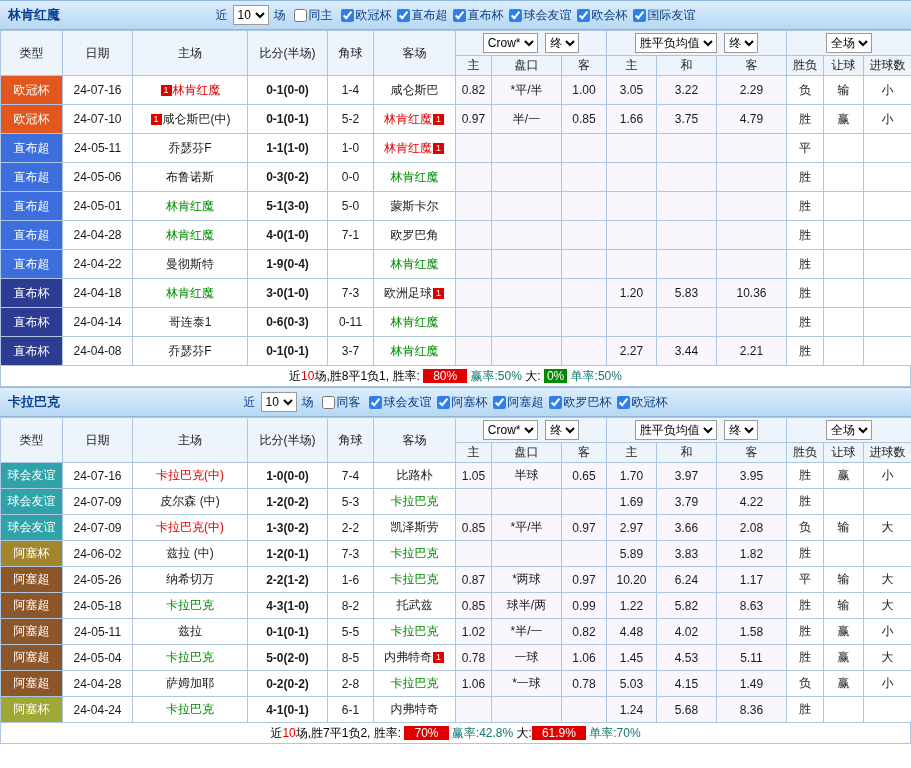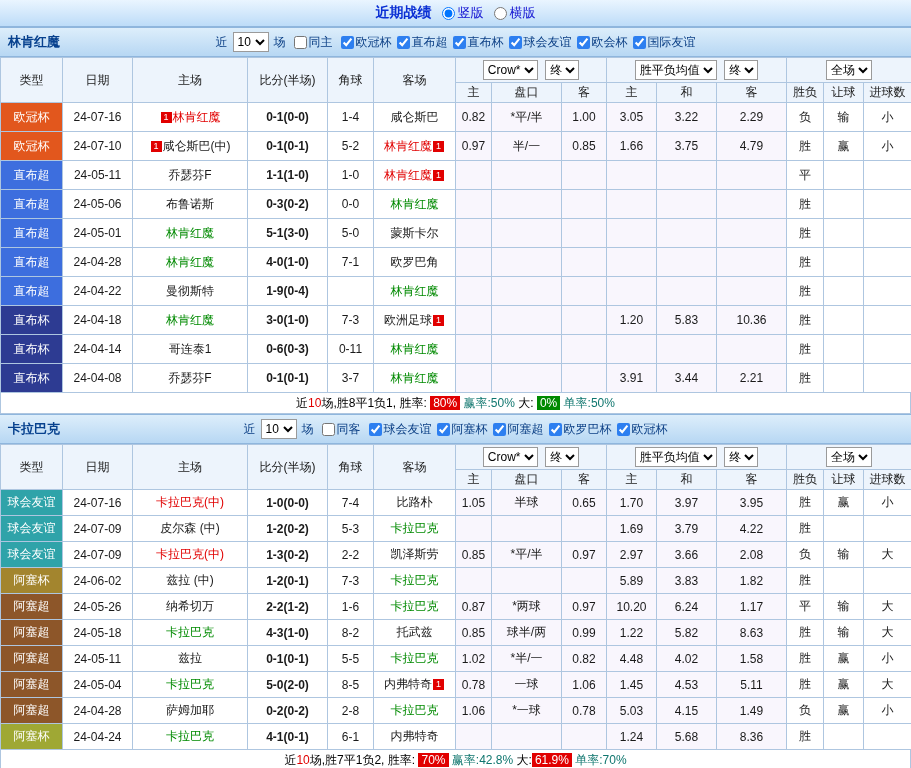--- a/index.html
+++ b/index.html
@@ -37,35 +37,28 @@
   .c-black { color:#1a1a1a; } .c-dred { color:#cd0a0a; } .c-oblue { color:#0257d5; }
   .score { font-weight:bold; }
 
   .badge { display:inline-block; background:#e10000; color:#fff; font-size:9px; width:11px; height:11px;
     line-height:11px; text-align:center; margin:0 1px; vertical-align:1px; }
 
   .summary { height:21px; border:1px solid #aec6e0; border-top:none; display:flex; align-items:center;
     justify-content:center; font-size:12px; background:#fff; }
   .summary span { white-space:pre; }
   .s-k { color:#000; } .s-r { color:#e10000; } .s-b { color:#0f766e; }
-  .s-br { background:#e10000; color:#fff; padding:0 3px; }
+  .s-br { background:#e10000; color:#fff; padding:0 10px; }
   .s-bg { background:#008a00; color:#fff; padding:0 3px; }
 </style>
 </head>
 <body>
 
 <div class="page">
 
-  <div class="titlebar">
-    <span class="main-title">近期战绩</span>
-    <input type="radio" name="layout" checked="" style="">
-    <span class="radio-label">竖版</span>
-    <input type="radio" name="layout" style="">
-    <span class="radio-label">横版</span>
-  </div>
 
   <div class="sec-head">
     <span class="team-name">林肯红魔</span>
     <div class="filters">
       <span>近</span>
       <select class="hs">
         <option>10</option>
       </select>
       <span>场</span>
       <label>
@@ -308,21 +301,21 @@
         <tr>
           <td class="type" style="background: rgb(45, 59, 146);">直布杯</td>
           <td>24-04-08</td>
           <td><span class="c-black">乔瑟芬F</span></td>
           <td class="score c-red">0-1(0-1)</td>
           <td>3-7</td>
           <td><span class="c-green">林肯红魔</span></td>
           <td class="tint"></td>
           <td class="tint c-dred"></td>
           <td class="tint"></td>
-          <td class="tint">3.91</td>
+          <td class="tint">2.27</td>
           <td class="tint c-oblue">3.44</td>
           <td class="tint">2.21</td>
           <td class="c-red">胜</td>
           <td class="c-black"></td>
           <td class="c-black"></td>
         </tr>
       </tbody>
   </table>
   <div class="summary" id="summary-0">
       <span class="s-k">近</span>

